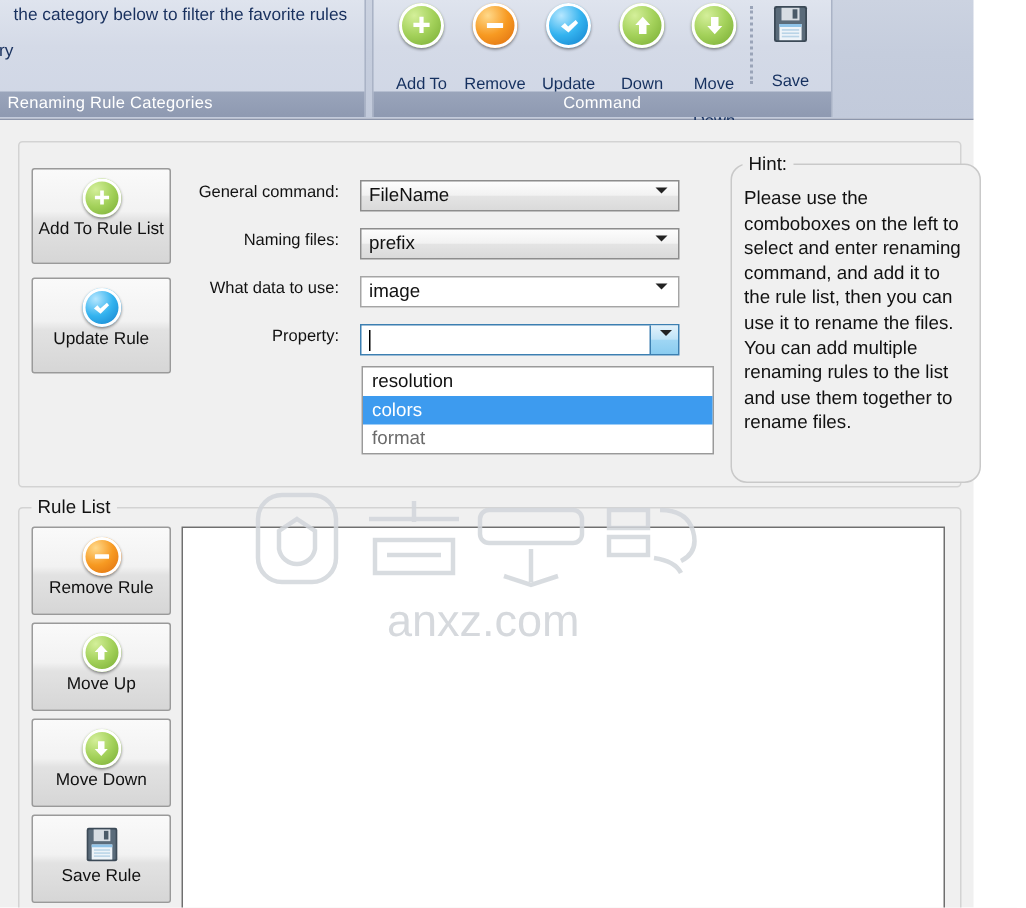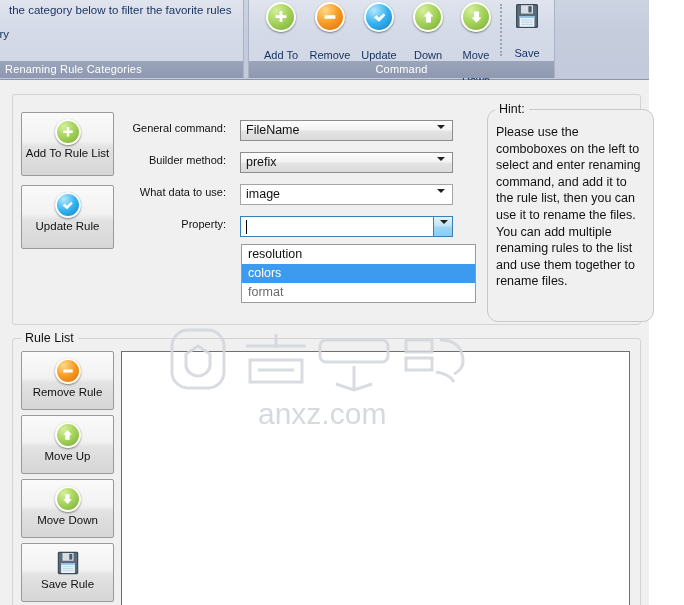--- a/index.html
+++ b/index.html
@@ -308,21 +308,21 @@
 
       <div class="frow" style="left:110px; top:25px; width:330px;">
         <span class="flabel" style="right:227px;">General command:</span>
         <div class="combo" style="left:117px; top:0;">
           <span class="cval">FileName</span>
           <span class="carrow"><span class="caret"></span></span>
         </div>
       </div>
 
       <div class="frow" style="left:110px; top:57px; width:330px;">
-        <span class="flabel" style="right:227px;">Builder method:</span>
+        <span class="flabel" style="right:227px;">Naming files:</span>
         <div class="combo" style="left:117px; top:0;">
           <span class="cval">prefix</span>
           <span class="carrow"><span class="caret"></span></span>
         </div>
       </div>
 
       <div class="frow" style="left:110px; top:89px; width:330px;">
         <span class="flabel" style="right:227px;">What data to use:</span>
         <div class="combo flat" style="left:117px; top:0;">
           <span class="cval">image</span>

